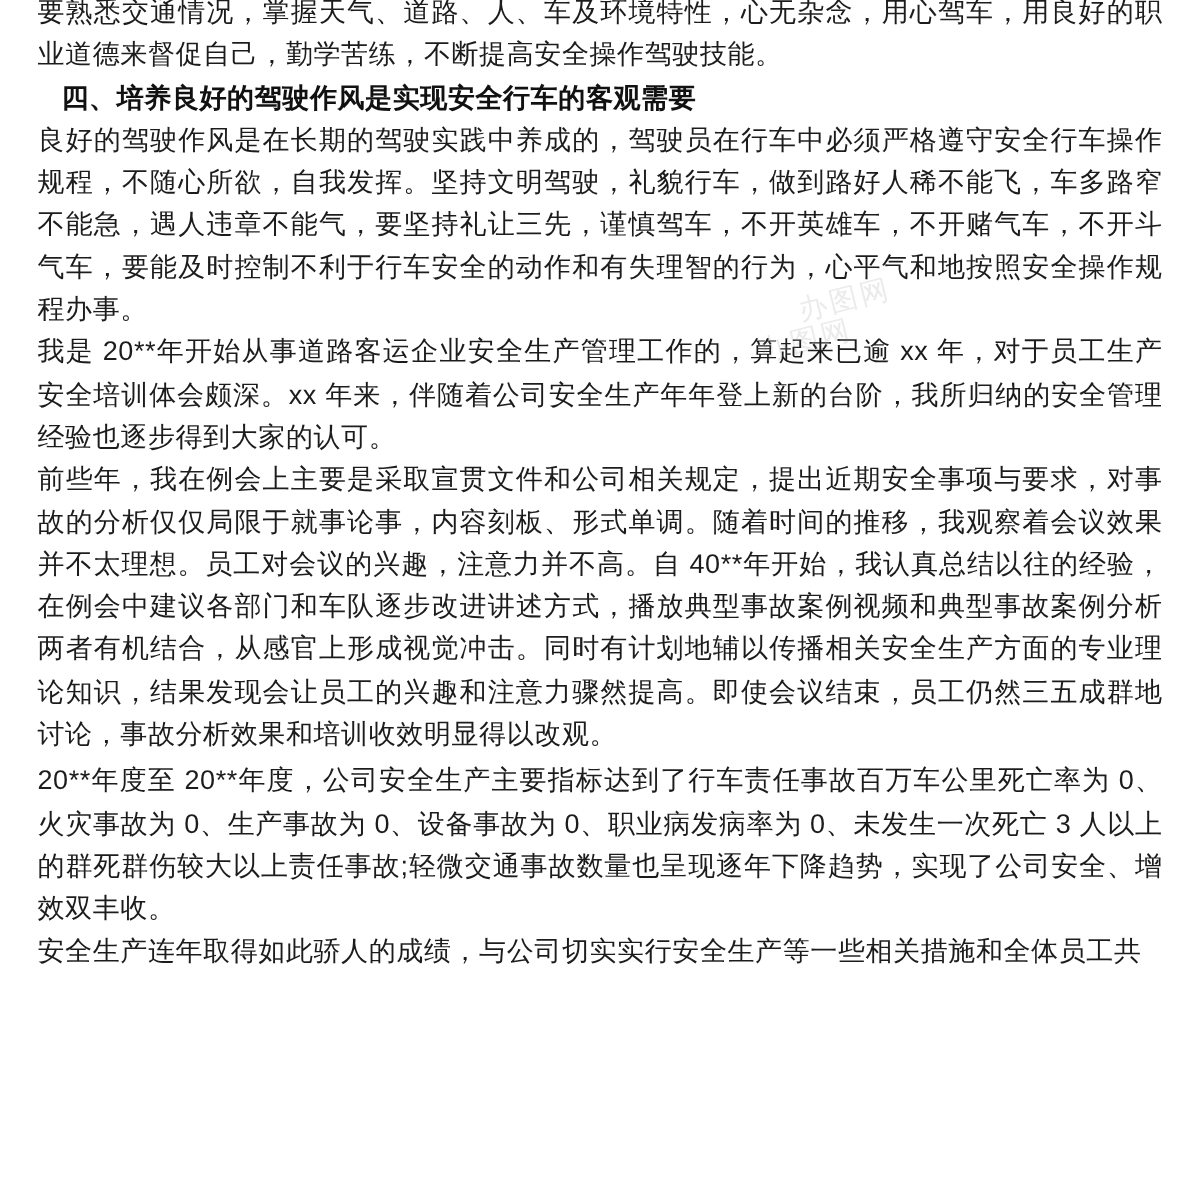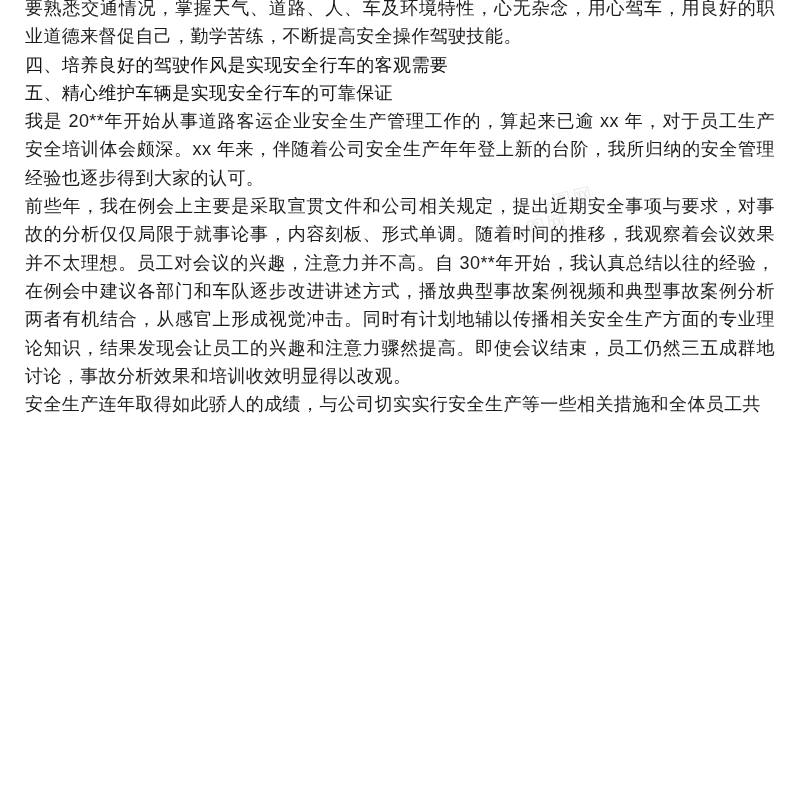--- a/index.html
+++ b/index.html
@@ -15,21 +15,21 @@
     width: 750px;
     padding: 0 25px;
     margin-top: -6px;
     color: #1c1c1c;
     font-size: 18px;
     line-height: 28.3px;
     text-align: justify;
     letter-spacing: 0.4px;
   }
   .doc p { margin: 0; }
-  .doc p.heading { font-weight: normal; color: #111; }
+  .doc p.heading { font-weight: bold; color: #111; margin-left: 16px; }
   .doc p.spaced { margin-top: 3px; }
   .watermark {
     position: absolute;
     color: rgba(130, 130, 130, 0.16);
     font-size: 19px;
     letter-spacing: 2px;
     transform: rotate(-14deg);
     pointer-events: none;
     white-space: nowrap;
   }
@@ -39,18 +39,19 @@
 </head>
 <body>
 
 <div class="doc">
 
   <span class="watermark wm1">办图网</span>
   <span class="watermark wm2">办图网</span>
 
   <p class="body">要熟悉交通情况，掌握天气、道路、人、车及环境特性，心无杂念，用心驾车，用良好的职业道德来督促自己，勤学苦练，不断提高安全操作驾驶技能。</p>
   <p class="heading">四、培养良好的驾驶作风是实现安全行车的客观需要</p>
-  <p class="heading">五、精心维护车辆是实现安全行车的可靠保证</p>
+  <p class="body">良好的驾驶作风是在长期的驾驶实践中养成的，驾驶员在行车中必须严格遵守安全行车操作规程，不随心所欲，自我发挥。坚持文明驾驶，礼貌行车，做到路好人稀不能飞，车多路窄不能急，遇人违章不能气，要坚持礼让三先，谨慎驾车，不开英雄车，不开赌气车，不开斗气车，要能及时控制不利于行车安全的动作和有失理智的行为，心平气和地按照安全操作规程办事。</p>
   <p class="body">我是 20**年开始从事道路客运企业安全生产管理工作的，算起来已逾 xx 年，对于员工生产安全培训体会颇深。xx 年来，伴随着公司安全生产年年登上新的台阶，我所归纳的安全管理经验也逐步得到大家的认可。</p>
-  <p class="body">前些年，我在例会上主要是采取宣贯文件和公司相关规定，提出近期安全事项与要求，对事故的分析仅仅局限于就事论事，内容刻板、形式单调。随着时间的推移，我观察着会议效果并不太理想。员工对会议的兴趣，注意力并不高。自 30**年开始，我认真总结以往的经验，在例会中建议各部门和车队逐步改进讲述方式，播放典型事故案例视频和典型事故案例分析两者有机结合，从感官上形成视觉冲击。同时有计划地辅以传播相关安全生产方面的专业理论知识，结果发现会让员工的兴趣和注意力骤然提高。即使会议结束，员工仍然三五成群地讨论，事故分析效果和培训收效明显得以改观。</p>
+  <p class="body">前些年，我在例会上主要是采取宣贯文件和公司相关规定，提出近期安全事项与要求，对事故的分析仅仅局限于就事论事，内容刻板、形式单调。随着时间的推移，我观察着会议效果并不太理想。员工对会议的兴趣，注意力并不高。自 40**年开始，我认真总结以往的经验，在例会中建议各部门和车队逐步改进讲述方式，播放典型事故案例视频和典型事故案例分析两者有机结合，从感官上形成视觉冲击。同时有计划地辅以传播相关安全生产方面的专业理论知识，结果发现会让员工的兴趣和注意力骤然提高。即使会议结束，员工仍然三五成群地讨论，事故分析效果和培训收效明显得以改观。</p>
+  <p class="body spaced">20**年度至 20**年度，公司安全生产主要指标达到了行车责任事故百万车公里死亡率为 0、火灾事故为 0、生产事故为 0、设备事故为 0、职业病发病率为 0、未发生一次死亡 3 人以上的群死群伤较大以上责任事故;轻微交通事故数量也呈现逐年下降趋势，实现了公司安全、增效双丰收。</p>
   <p class="body">安全生产连年取得如此骄人的成绩，与公司切实实行安全生产等一些相关措施和全体员工共</p>
 
 </div>
 
 </body></html>

